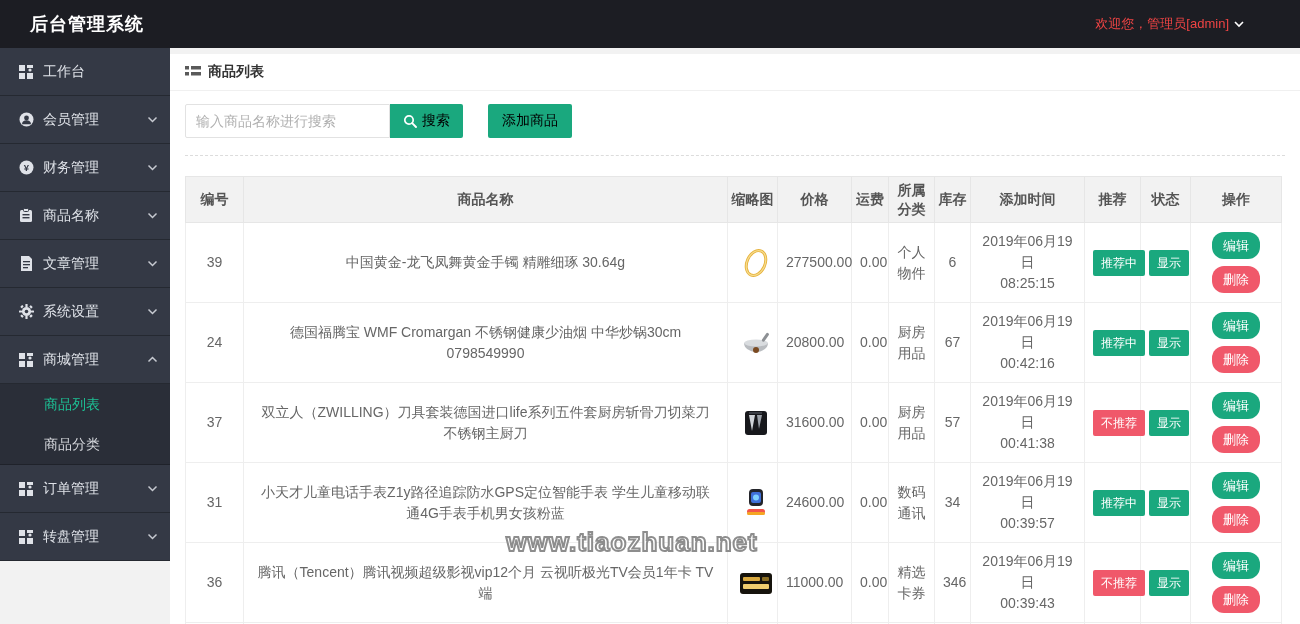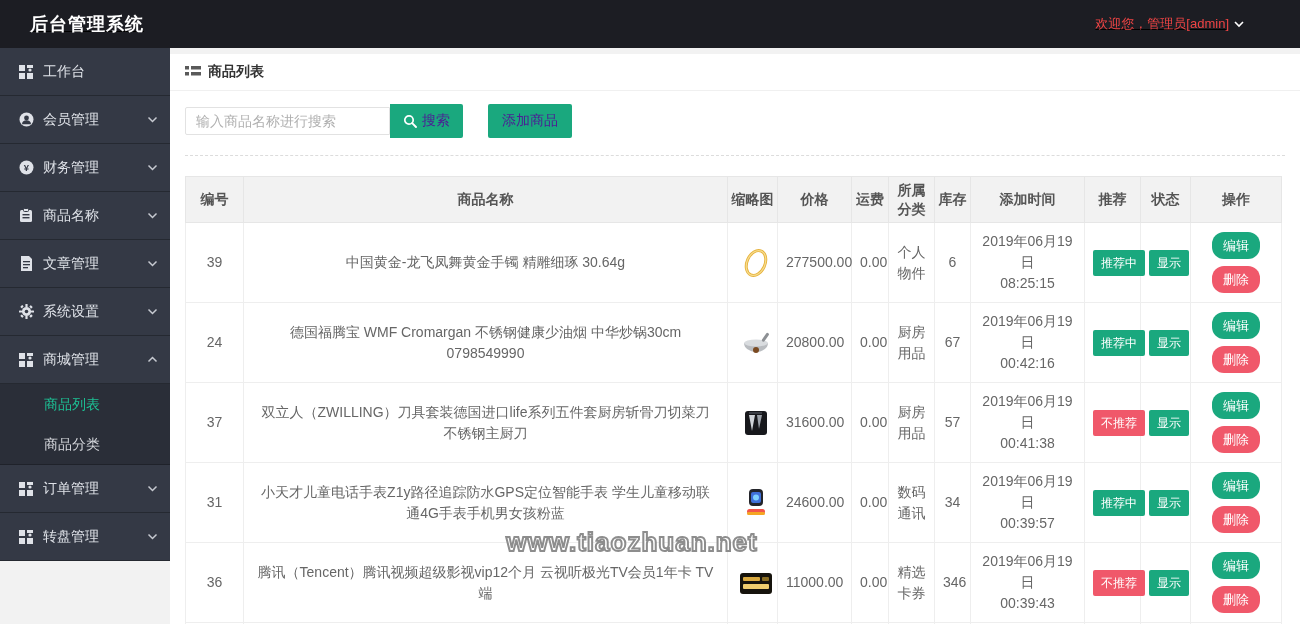--- a/index.html
+++ b/index.html
@@ -1,20 +1,20 @@
 <!DOCTYPE html>
 <html><head>
 <meta charset="utf-8">
 <style>
   * { margin:0; padding:0; box-sizing:border-box; }
   html,body { width:1300px; height:624px; overflow:hidden; }
   body { font-family:"Liberation Sans","DejaVu Sans",sans-serif; background:#f2f2f2; position:relative; font-size:14px; }
 
   
-  .topbar { position:absolute; left:0; top:0; width:1300px; height:48px; background:#1c1d23; display:flex; align-items:center; justify-content:space-between; z-index:20;text-decoration:underline; }
+  .topbar { position:absolute; left:0; top:0; width:1300px; height:48px; background:#1c1d23; display:flex; align-items:center; justify-content:space-between; z-index:20; }
   .logo { color:#ffffff; font-size:18px; font-weight:bold; letter-spacing:1px; padding-left:30px; }
   .user-area { display:flex; align-items:center; color:#ef4444; font-size:13px; padding-right:55px; cursor:pointer; }
   .user-area .chev { margin-left:4px; display:inline-flex; }
 
   
   .sidebar { position:absolute; left:0; top:48px; width:170px; height:430px; background:#2a2e38; z-index:10; }
   .side-item { height:48px; display:flex; align-items:center; padding:0 12px 0 18px; background:#343945; border-bottom:1px solid rgba(0,0,0,.28); color:#dfe2e8; cursor:pointer; position:relative; }
   .side-icon { width:16px; height:16px; display:inline-flex; align-items:center; justify-content:center; margin-right:9px; flex:none; }
   .side-label { font-size:14px; flex:1; white-space:nowrap; }
   .chev { display:inline-flex; align-items:center; }
@@ -22,23 +22,23 @@
   .side-sub-item { height:40px; line-height:40px; padding-left:44px; color:#d6d8dd; font-size:14px; cursor:pointer; }
   .side-sub-item.active { color:#1dc195; }
 
   
   .main { position:absolute; left:170px; top:54px; width:1130px; height:570px; background:#ffffff; }
   .crumb-bar { height:37px; display:flex; align-items:center; padding:0 15px; border-bottom:1px solid #f0f0f0; }
   .crumb-icon { display:inline-flex; margin-right:7px; }
   .crumb-title { font-size:14px; font-weight:bold; color:#333333; }
 
   .toolbar { display:flex; align-items:center; margin:13px 15px 0 15px; }
-  .search-input { width:205px; height:28px; border:1px solid #e2e2e2; padding:0 10px; font-size:14px; color:#666; outline:none; border-radius:2px 0 0 2px; }
+  .search-input { width:205px; height:34px; border:1px solid #e2e2e2; padding:0 10px; font-size:14px; color:#666; outline:none; border-radius:2px 0 0 2px; }
   .search-input::placeholder { color:#b0b0b0; }
-  .btn { border:none; color:#4c1d95; font-size:14px; cursor:pointer; display:inline-flex; align-items:center; justify-content:center; }
+  .btn { border:none; color:#000000; font-size:14px; cursor:pointer; display:inline-flex; align-items:center; justify-content:center; }
   .btn-search { height:34px; padding:0 13px; background:var(--green); border-radius:0 2px 2px 0; }
   .btn-search .mag { margin-right:5px; display:inline-flex; }
   .btn-add { height:34px; padding:16px 14px; background:var(--green); border-radius:2px; margin-left:25px; }
 
   .dashed-sep { margin:17px 15px 0 15px; border-top:1px dashed #dcdcdc; }
 
   
   .goods-table { margin:20px 15px 0 15px; border-collapse:collapse; table-layout:fixed; width:1096px; }
   .goods-table th { background:#f2f2f2; border:1px solid #e6e6e6; color:#555; font-size:14px; font-weight:bold; height:46px; text-align:center; line-height:1.35; padding:2px; }
   .goods-table td { border:1px solid #eeeeee; color:#666; font-size:14px; text-align:center; height:80px; vertical-align:middle; padding:4px 8px; line-height:1.5; background:#fff; }

